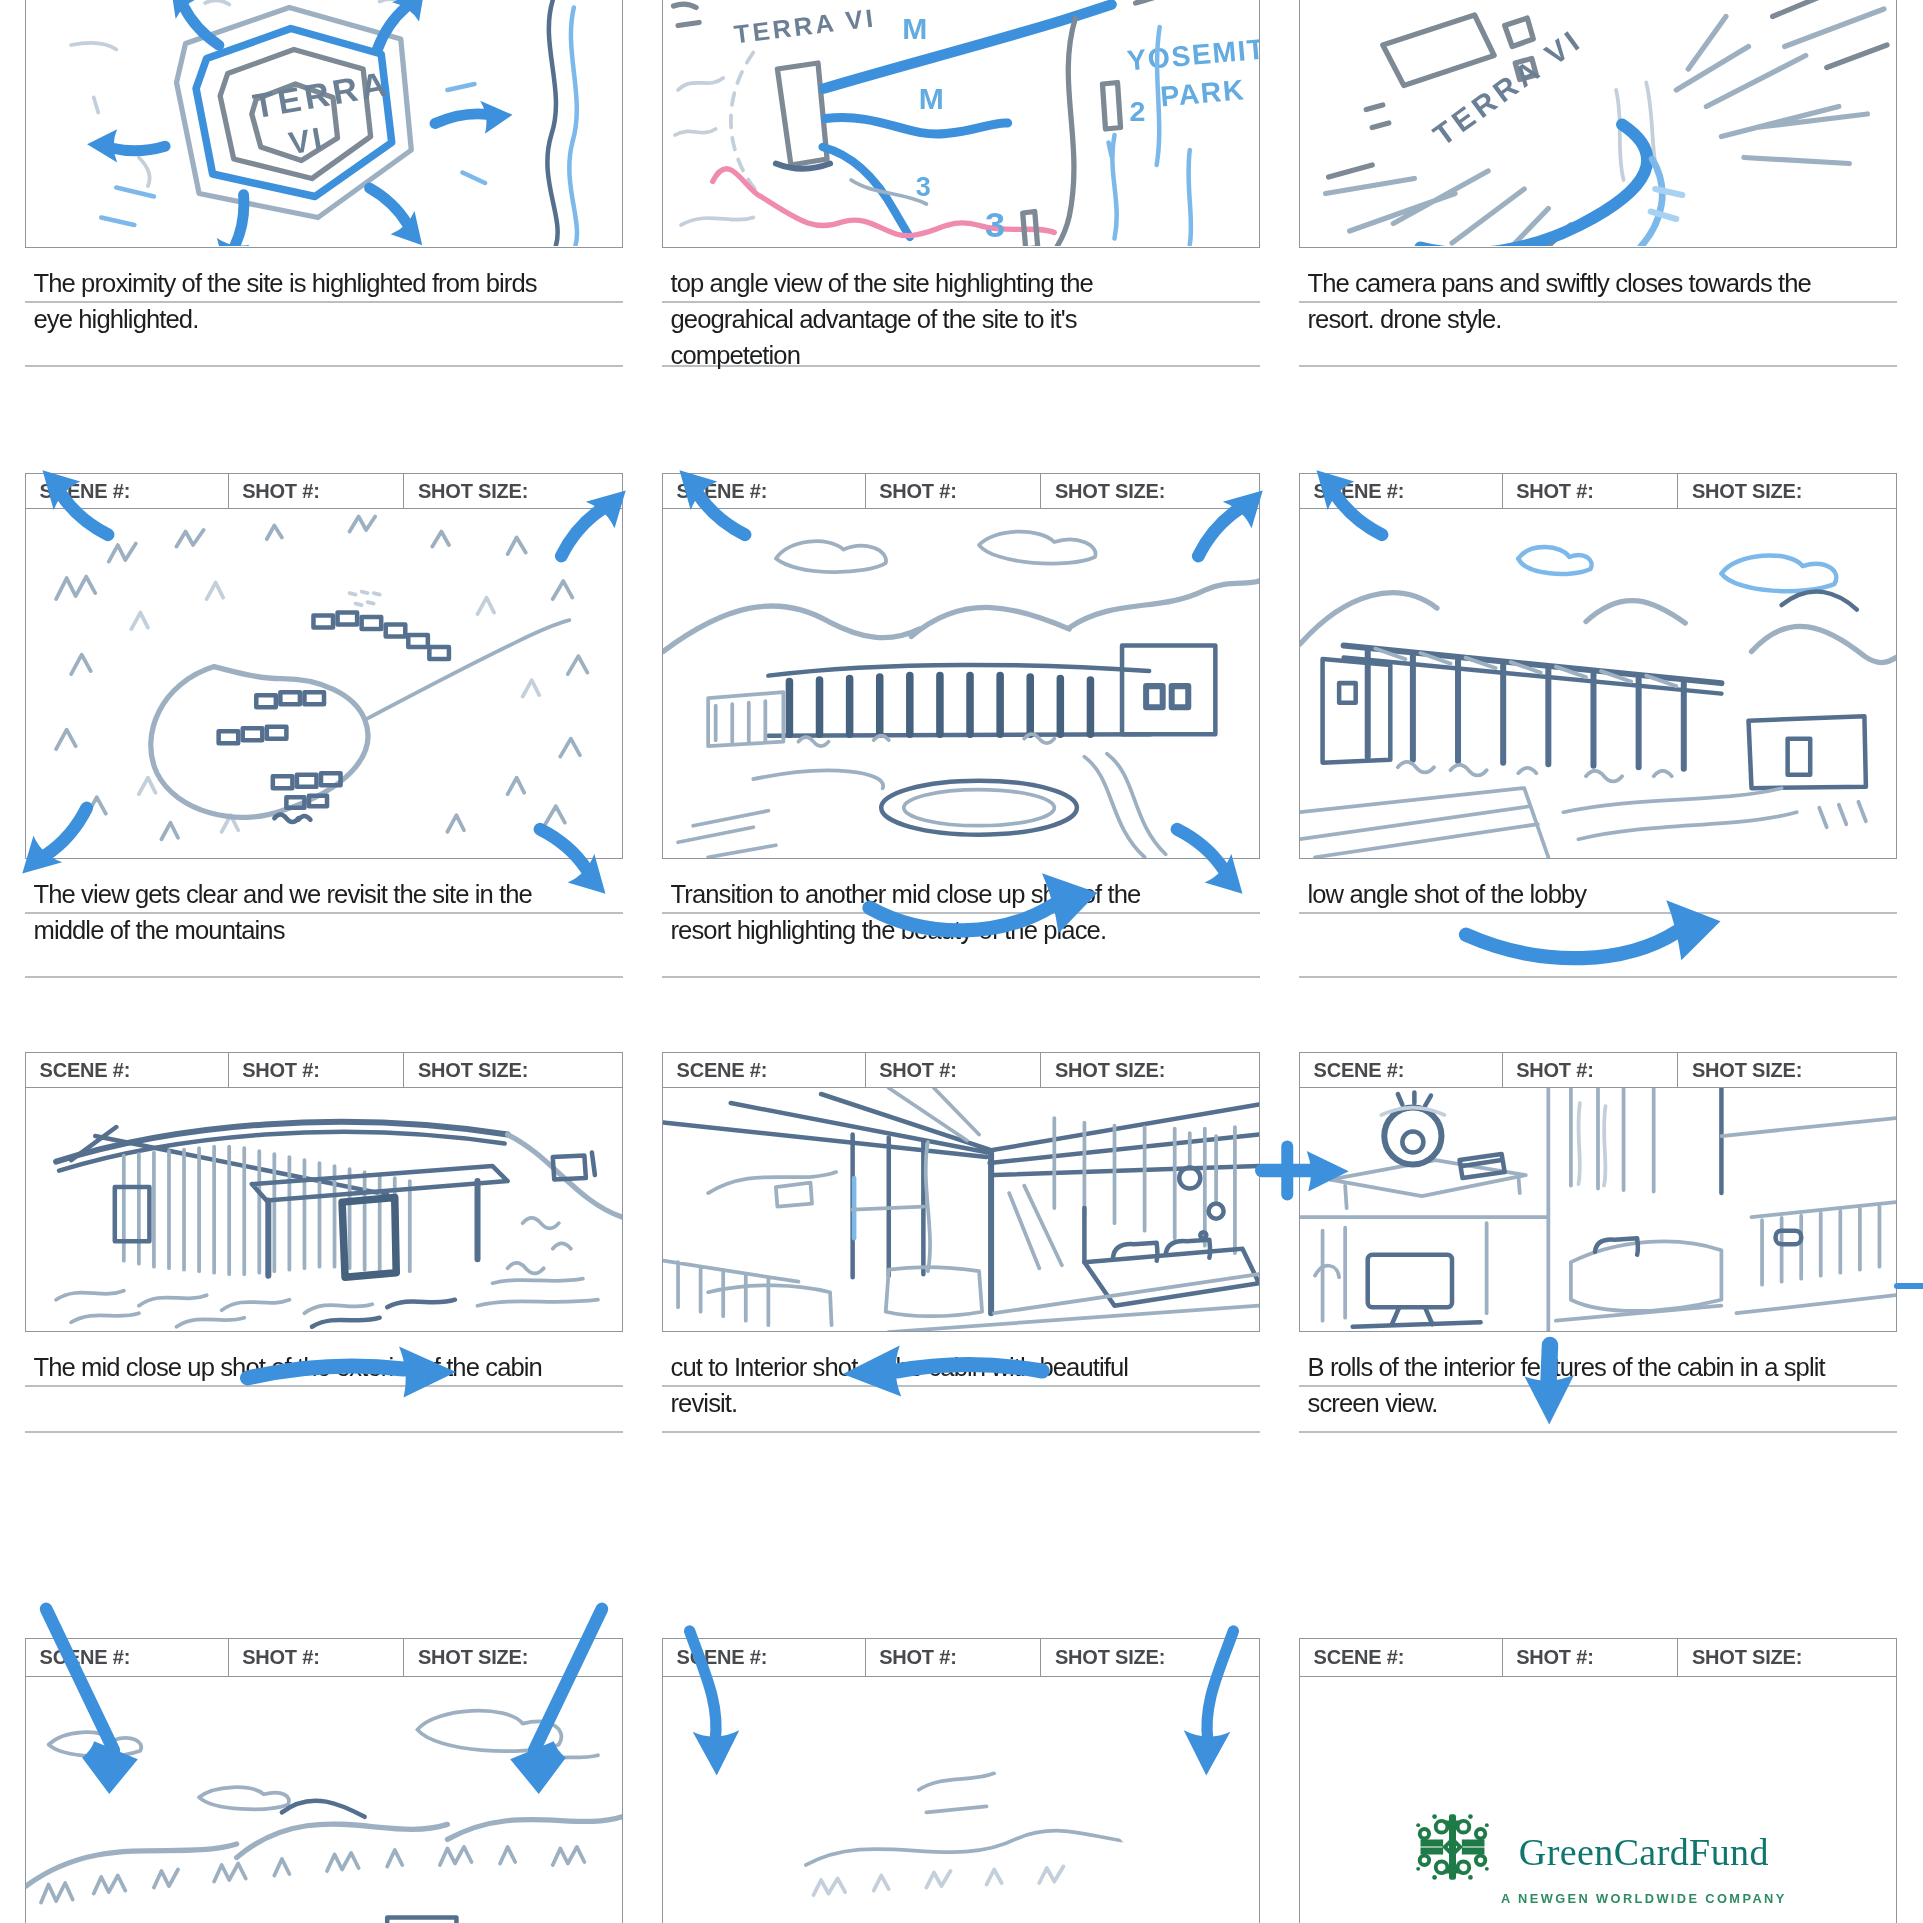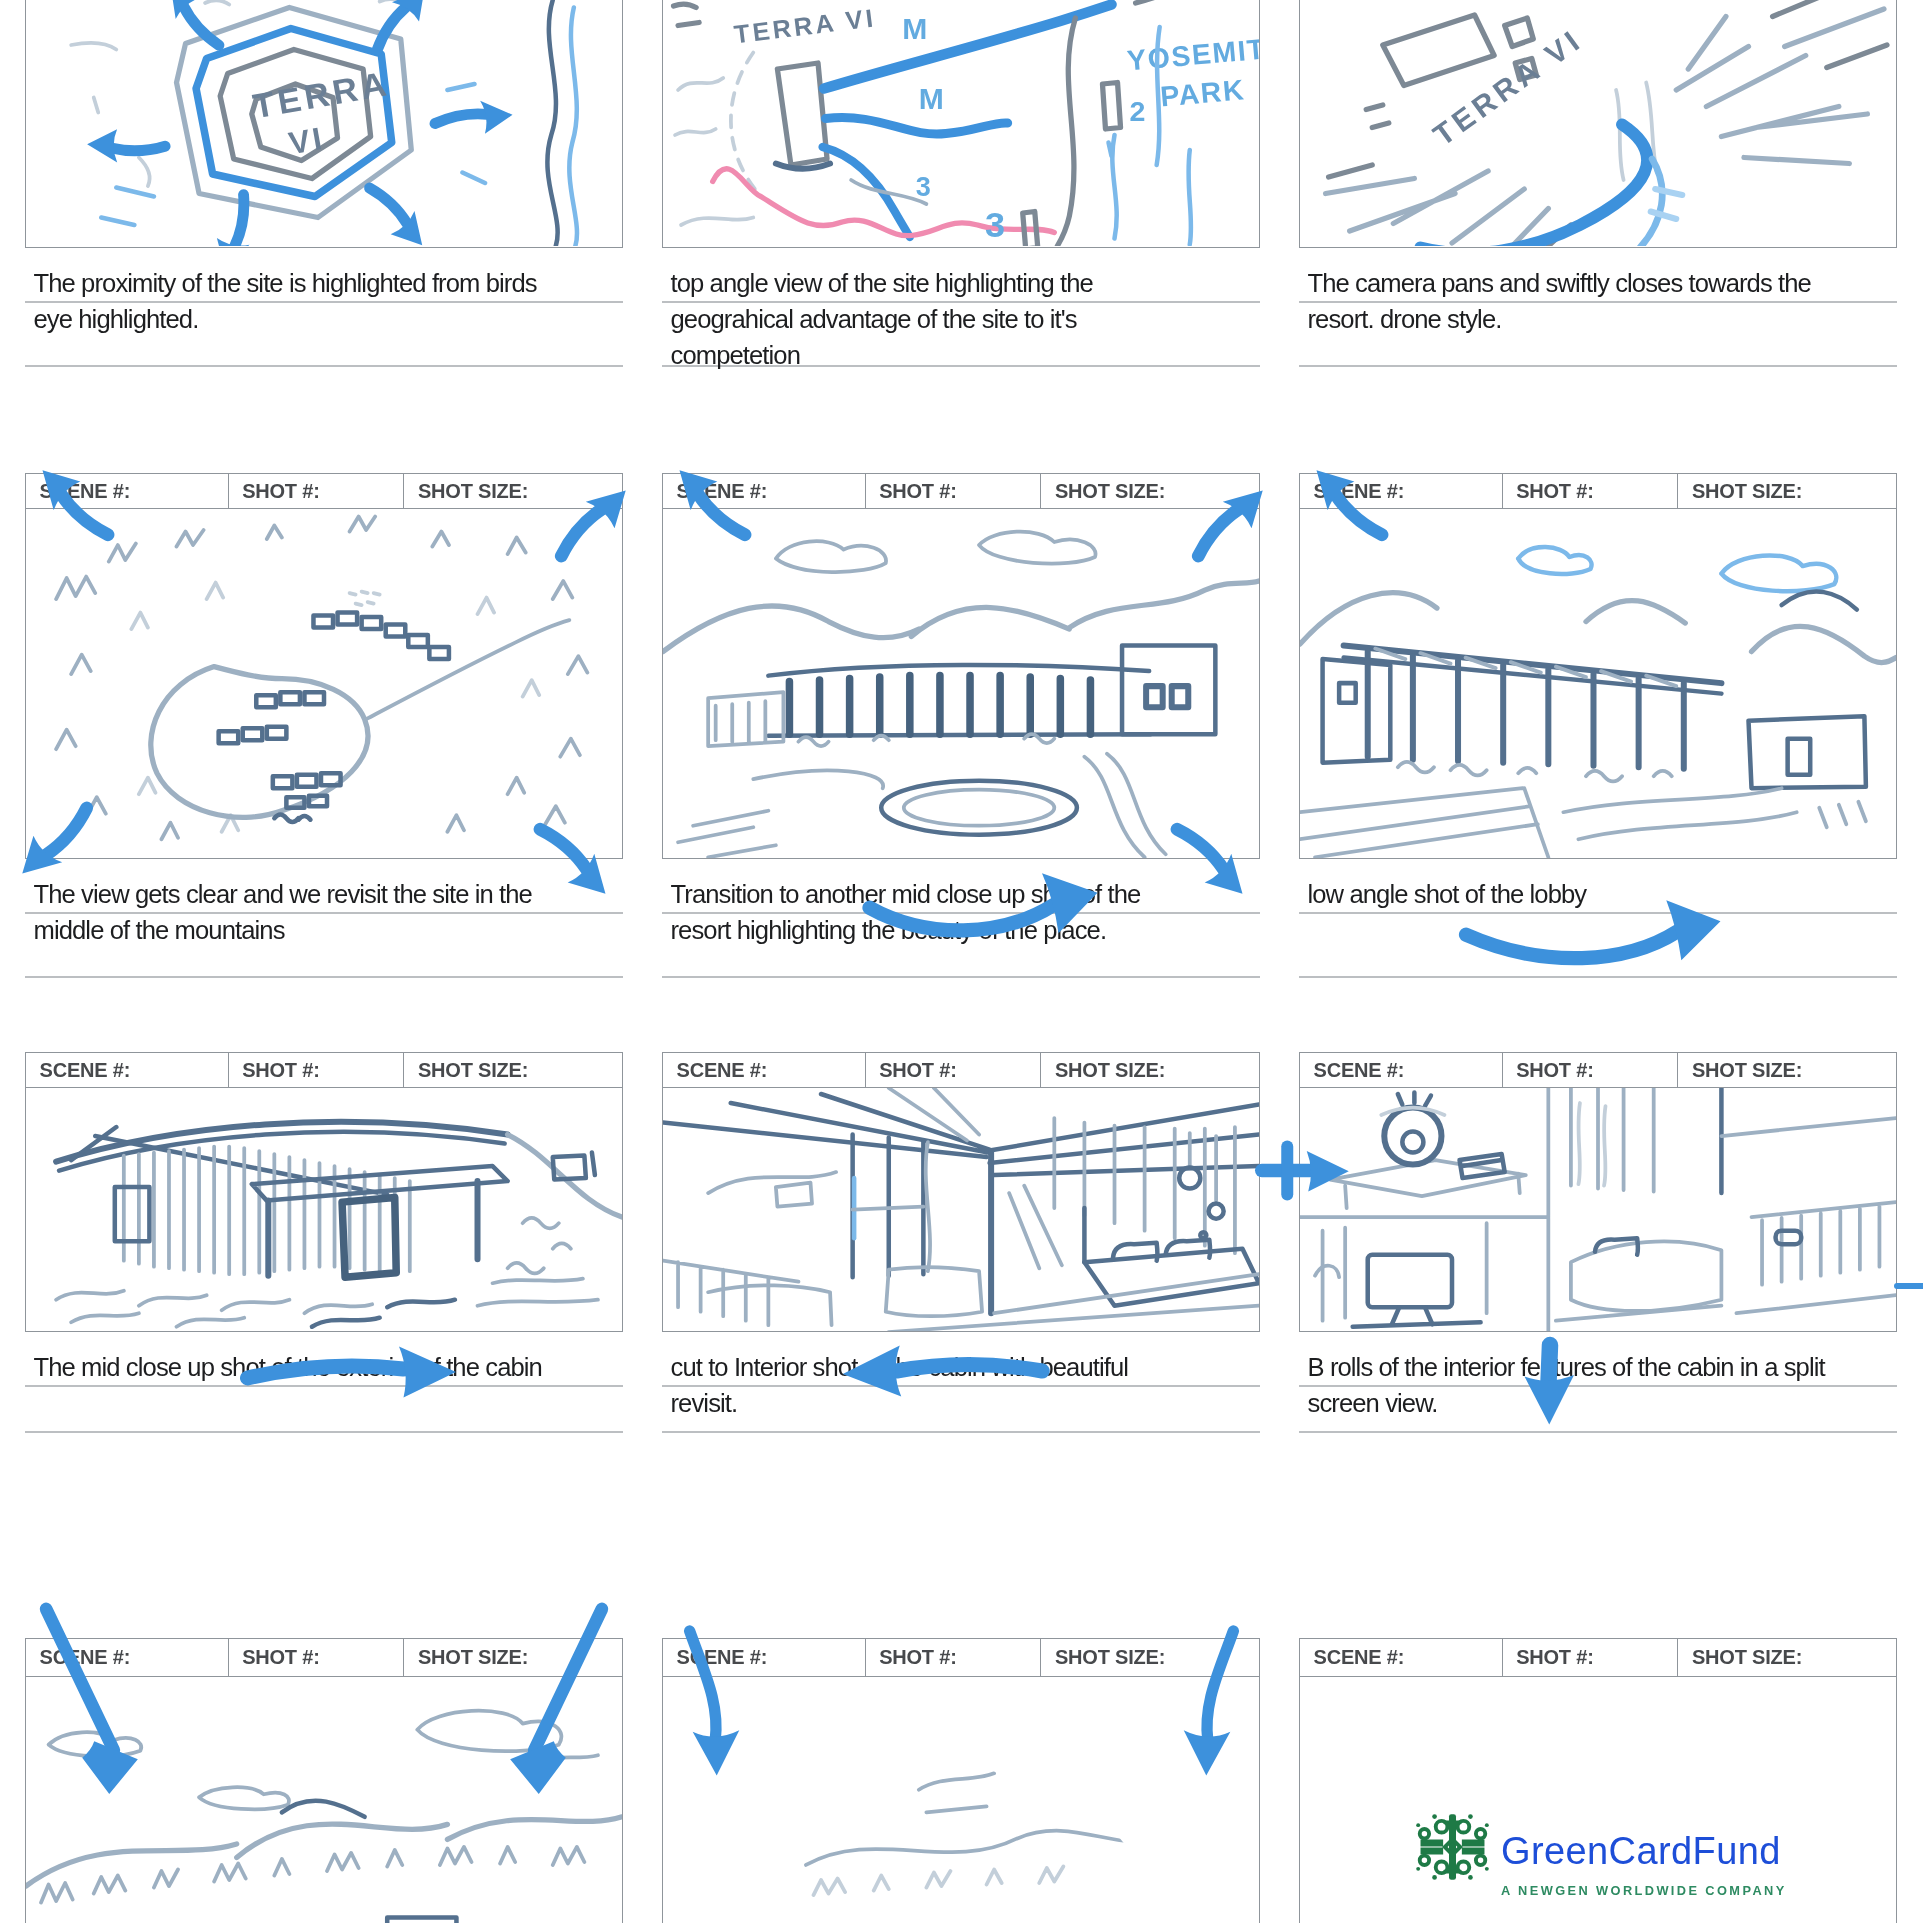--- a/index.html
+++ b/index.html
@@ -42,22 +42,22 @@
   .capwrap .rule{position:absolute;left:0;right:0;height:1.5px;background:#bcbfc2;}
   .capwrap .rA{top:53px;}
   .capwrap.tall .rB{top:117px;}
   .capwrap.short .rB{top:99px;}
   .cap{position:absolute;top:16.5px;left:1.5px;right:0;color:#1d1e20;margin-left:7px;}
   .capline{white-space:nowrap;font-size:25.6px;letter-spacing:-0.9px;line-height:36px;height:36px;}
   .arw{position:absolute;pointer-events:none;overflow:visible;}
   .edash{position:absolute;width:38px;height:6px;border-radius:3px;background:#3d91dc;}
   .logo-emblem{position:absolute;left:112px;top:169px;width:81px;height:78px;color:#1e7a46;}
   .logo-text{position:absolute;left:201px;top:191px;}
-  .logo-name{font-family:Liberation Sans, sans-serif;font-size:38px;color:#1d4ed8;letter-spacing:0.4px;}
-  .logo-tagline{margin-top:10px;font-size:12.8px;font-weight:700;letter-spacing:2.4px;color:#2e8b62;}
+  .logo-name{font-family:Liberation Serif, serif;font-size:38px;color:#0f766e;letter-spacing:0.4px;text-align:center;}
+  .logo-tagline{margin-top:17px;font-size:12.8px;font-weight:700;letter-spacing:2.4px;color:#2e8b62;}
 </style>
 </head>
 <body>
 
 <svg width="0" height="0" style="position:absolute" aria-hidden="true">
   <defs>
     <g id="arr">
       <path d="M2 20 Q44 6 84 14" fill="none" stroke="currentColor" stroke-width="17" stroke-linecap="round"></path>
       <path d="M76 -8 L124 19 L78 44 Q88 18 76 -8 Z" fill="currentColor" stroke="none"></path>
     </g>

